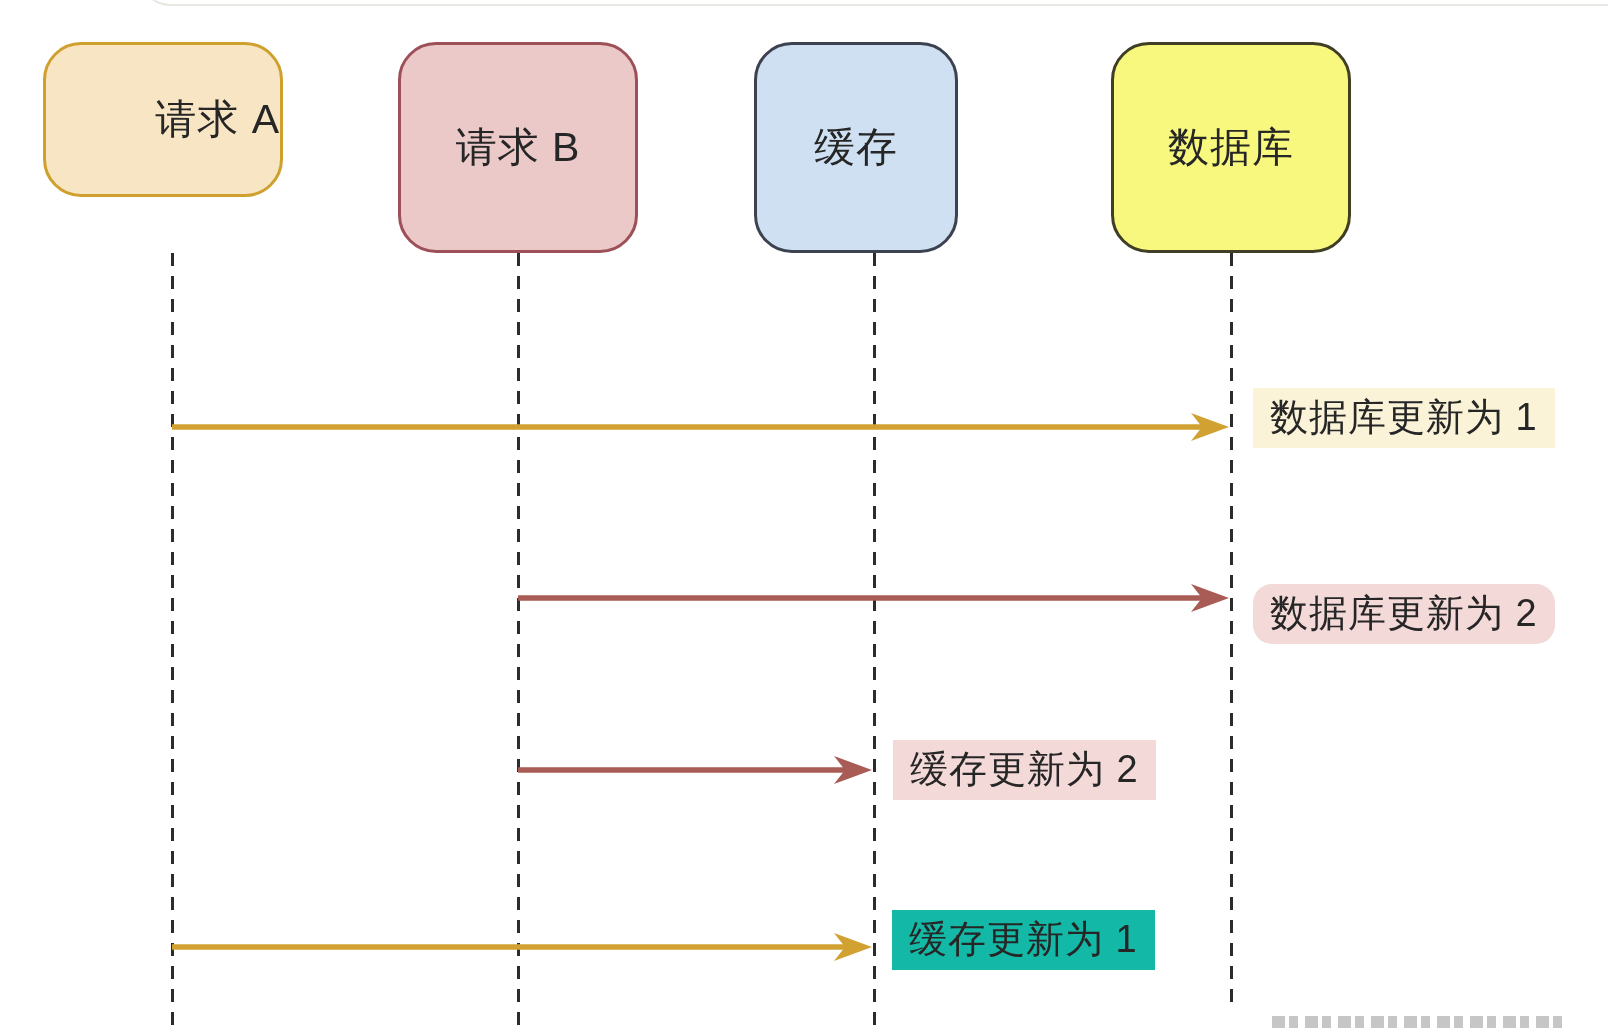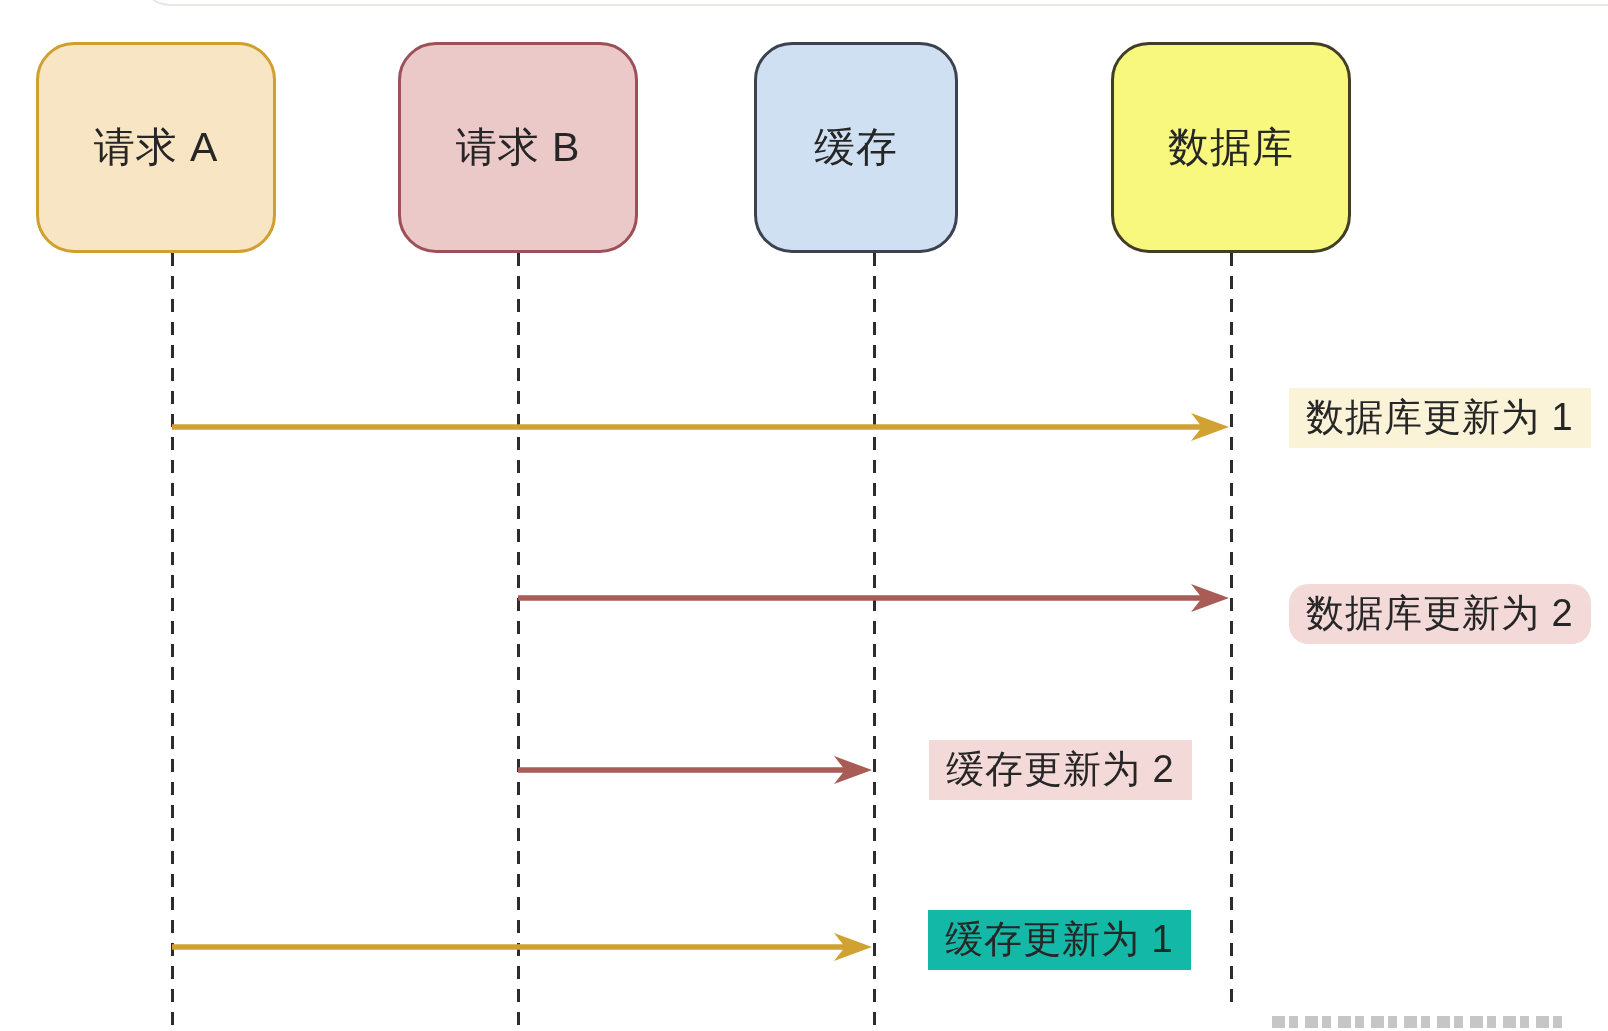--- a/index.html
+++ b/index.html
@@ -24,37 +24,37 @@
   .actor-label{
     font-size:41px;color:#262626;font-weight:500;letter-spacing:1px;white-space:nowrap;
   }
   .lifeline{
     position:absolute;top:253px;width:3px;
     background:repeating-linear-gradient(to bottom,#2c2c2c 0 13px,transparent 13px 23px);
   }
   #arrow-layer{position:absolute;left:0;top:0;pointer-events:none;}
   .msg-label{
     position:absolute;font-size:38px;color:#262626;font-weight:500;
-    padding:7px 17px;white-space:nowrap;letter-spacing:1px;line-height:1.2;margin-left:36px;
+    padding:7px 17px;white-space:nowrap;letter-spacing:1px;line-height:1.2;
   }
   
   .watermark-frag{
     position:absolute;left:1272px;top:1016px;width:292px;height:12px;
     background:
       repeating-linear-gradient(90deg,#8f8f8f 0 13px,transparent 13px 17px,#8f8f8f 17px 26px,transparent 26px 33px);
     opacity:.5;filter:blur(.7px);
   }
 </style>
 </head>
 <body>
 
 <div id="canvas">
   <div class="top-edge"></div>
   <div id="actors">
-      <div class="actor-box" style="left: 36px; top: 42px; width: 240px; height: 211px; background: rgb(248, 229, 195); border-color: rgb(208, 160, 46);">
+      <div class="actor-box" style="left: 43px; top: 42px; width: 240px; height: 155px; background: rgb(248, 229, 195); border-color: rgb(208, 160, 46); justify-content: flex-end;">
         <div class="actor-label">请求 A</div>
       </div>
       <div class="lifeline" style="left: 170.5px; height: 778px;"></div>
       <div class="actor-box" style="left: 398px; top: 42px; width: 240px; height: 211px; background: rgb(236, 201, 201); border-color: rgb(157, 80, 88);">
         <div class="actor-label">请求 B</div>
       </div>
       <div class="lifeline" style="left: 516.5px; height: 778px;"></div>
       <div class="actor-box" style="left: 754px; top: 42px; width: 204px; height: 211px; background: rgb(207, 224, 243); border-color: rgb(60, 66, 80);">
         <div class="actor-label">缓存</div>
       </div>

